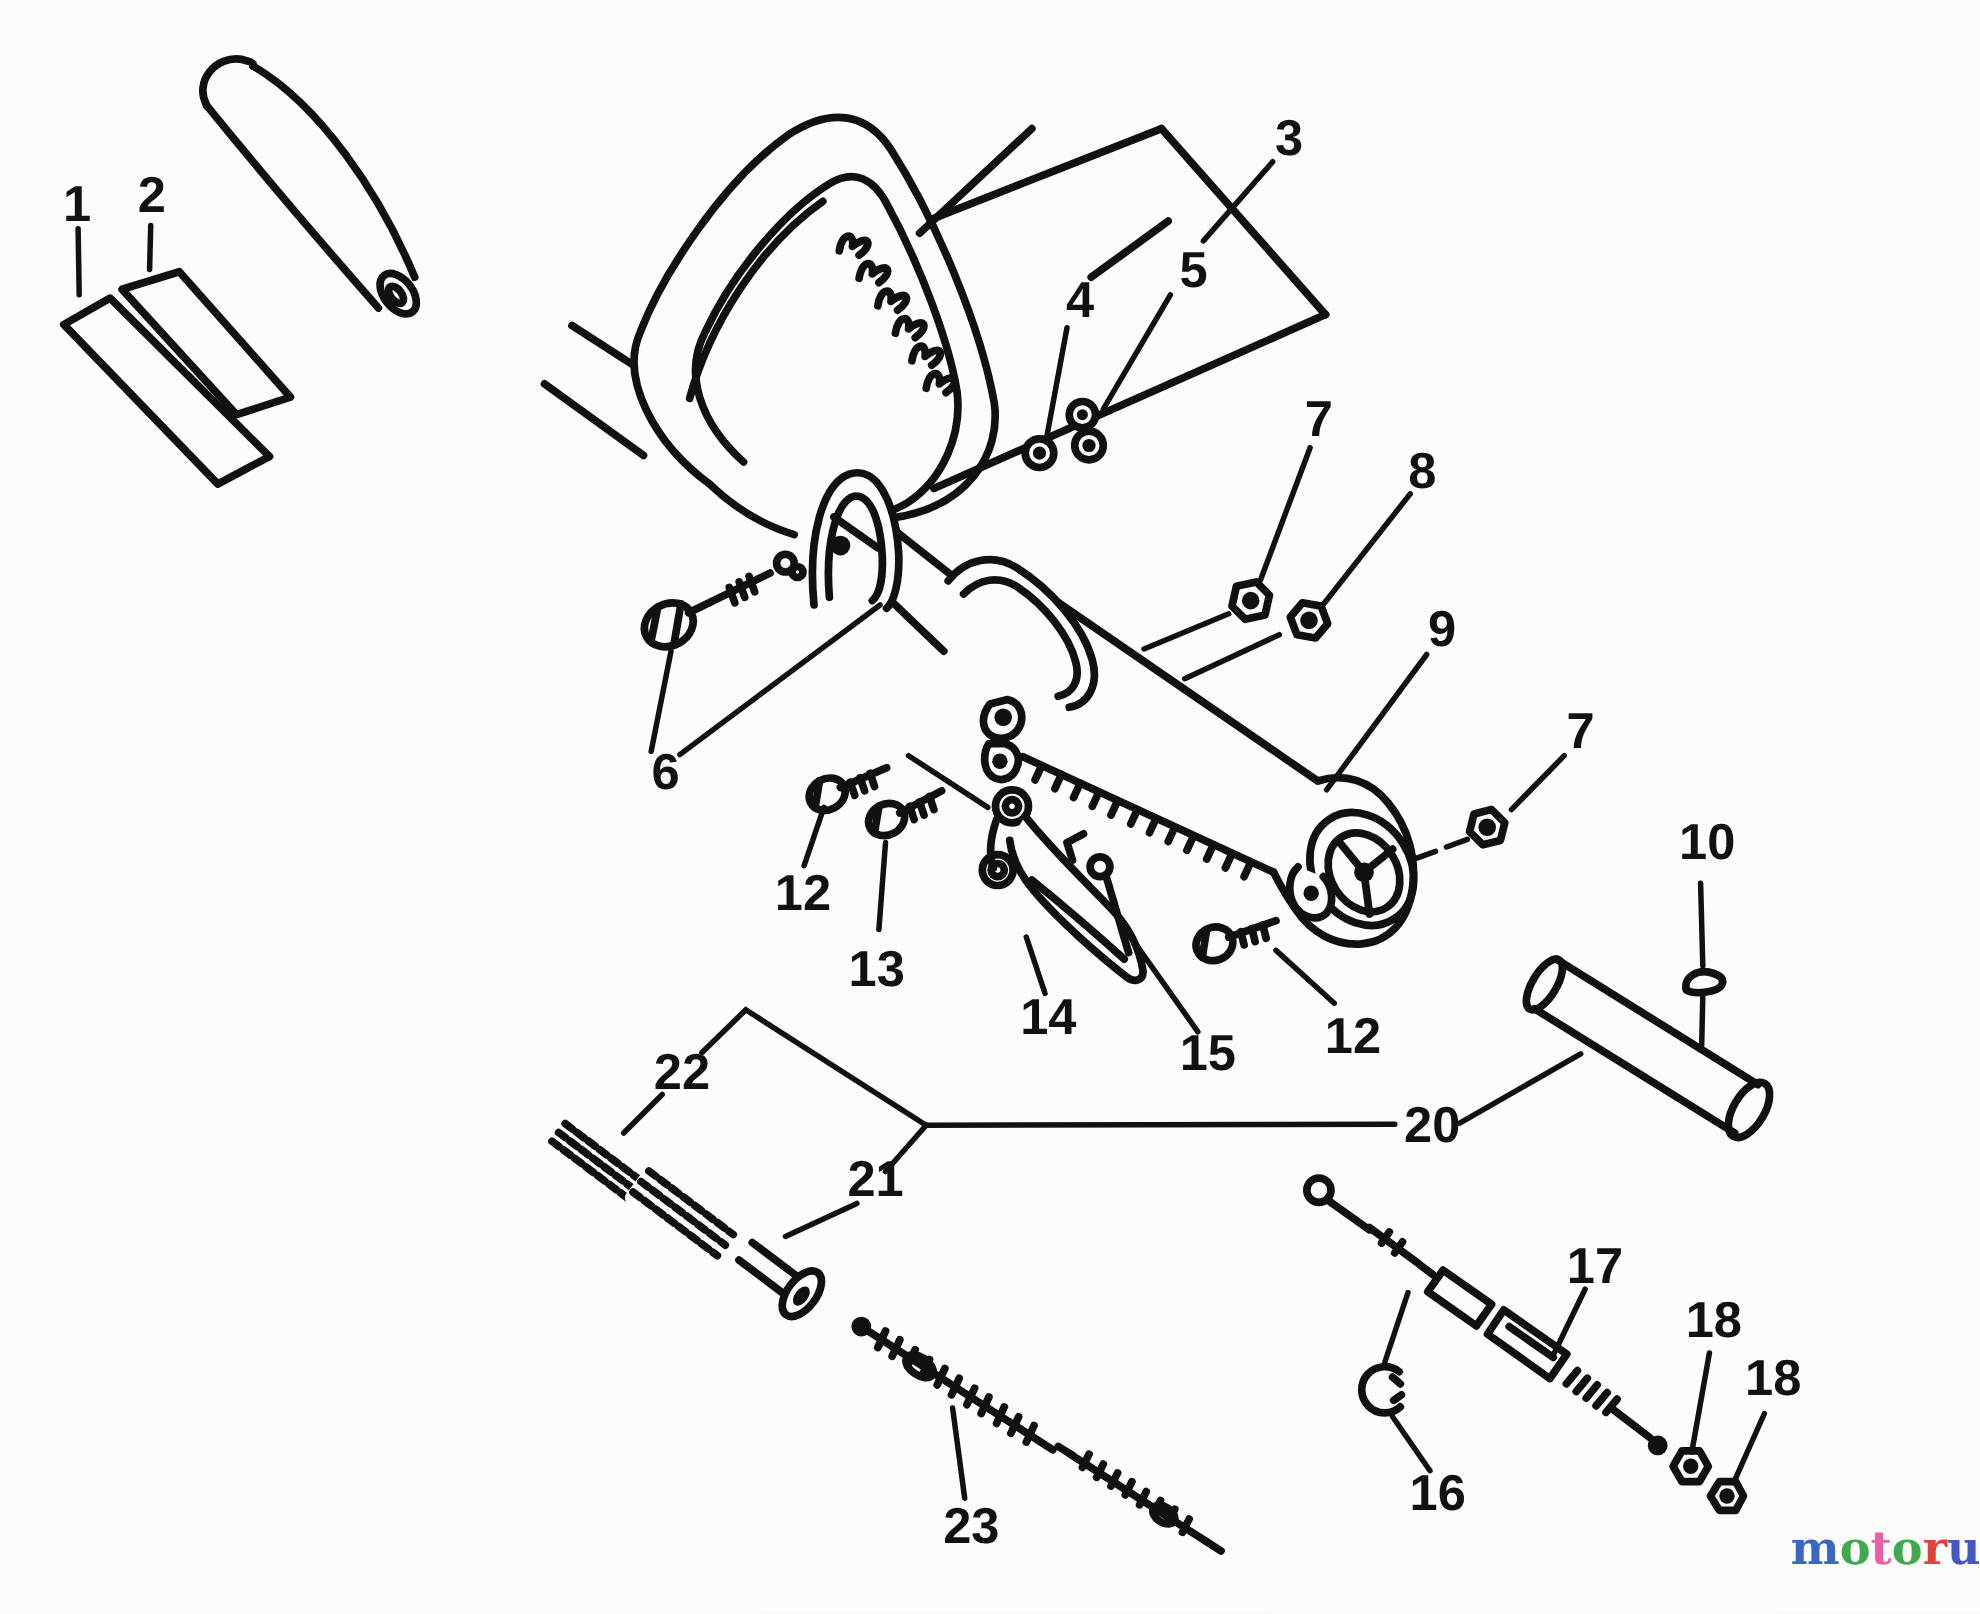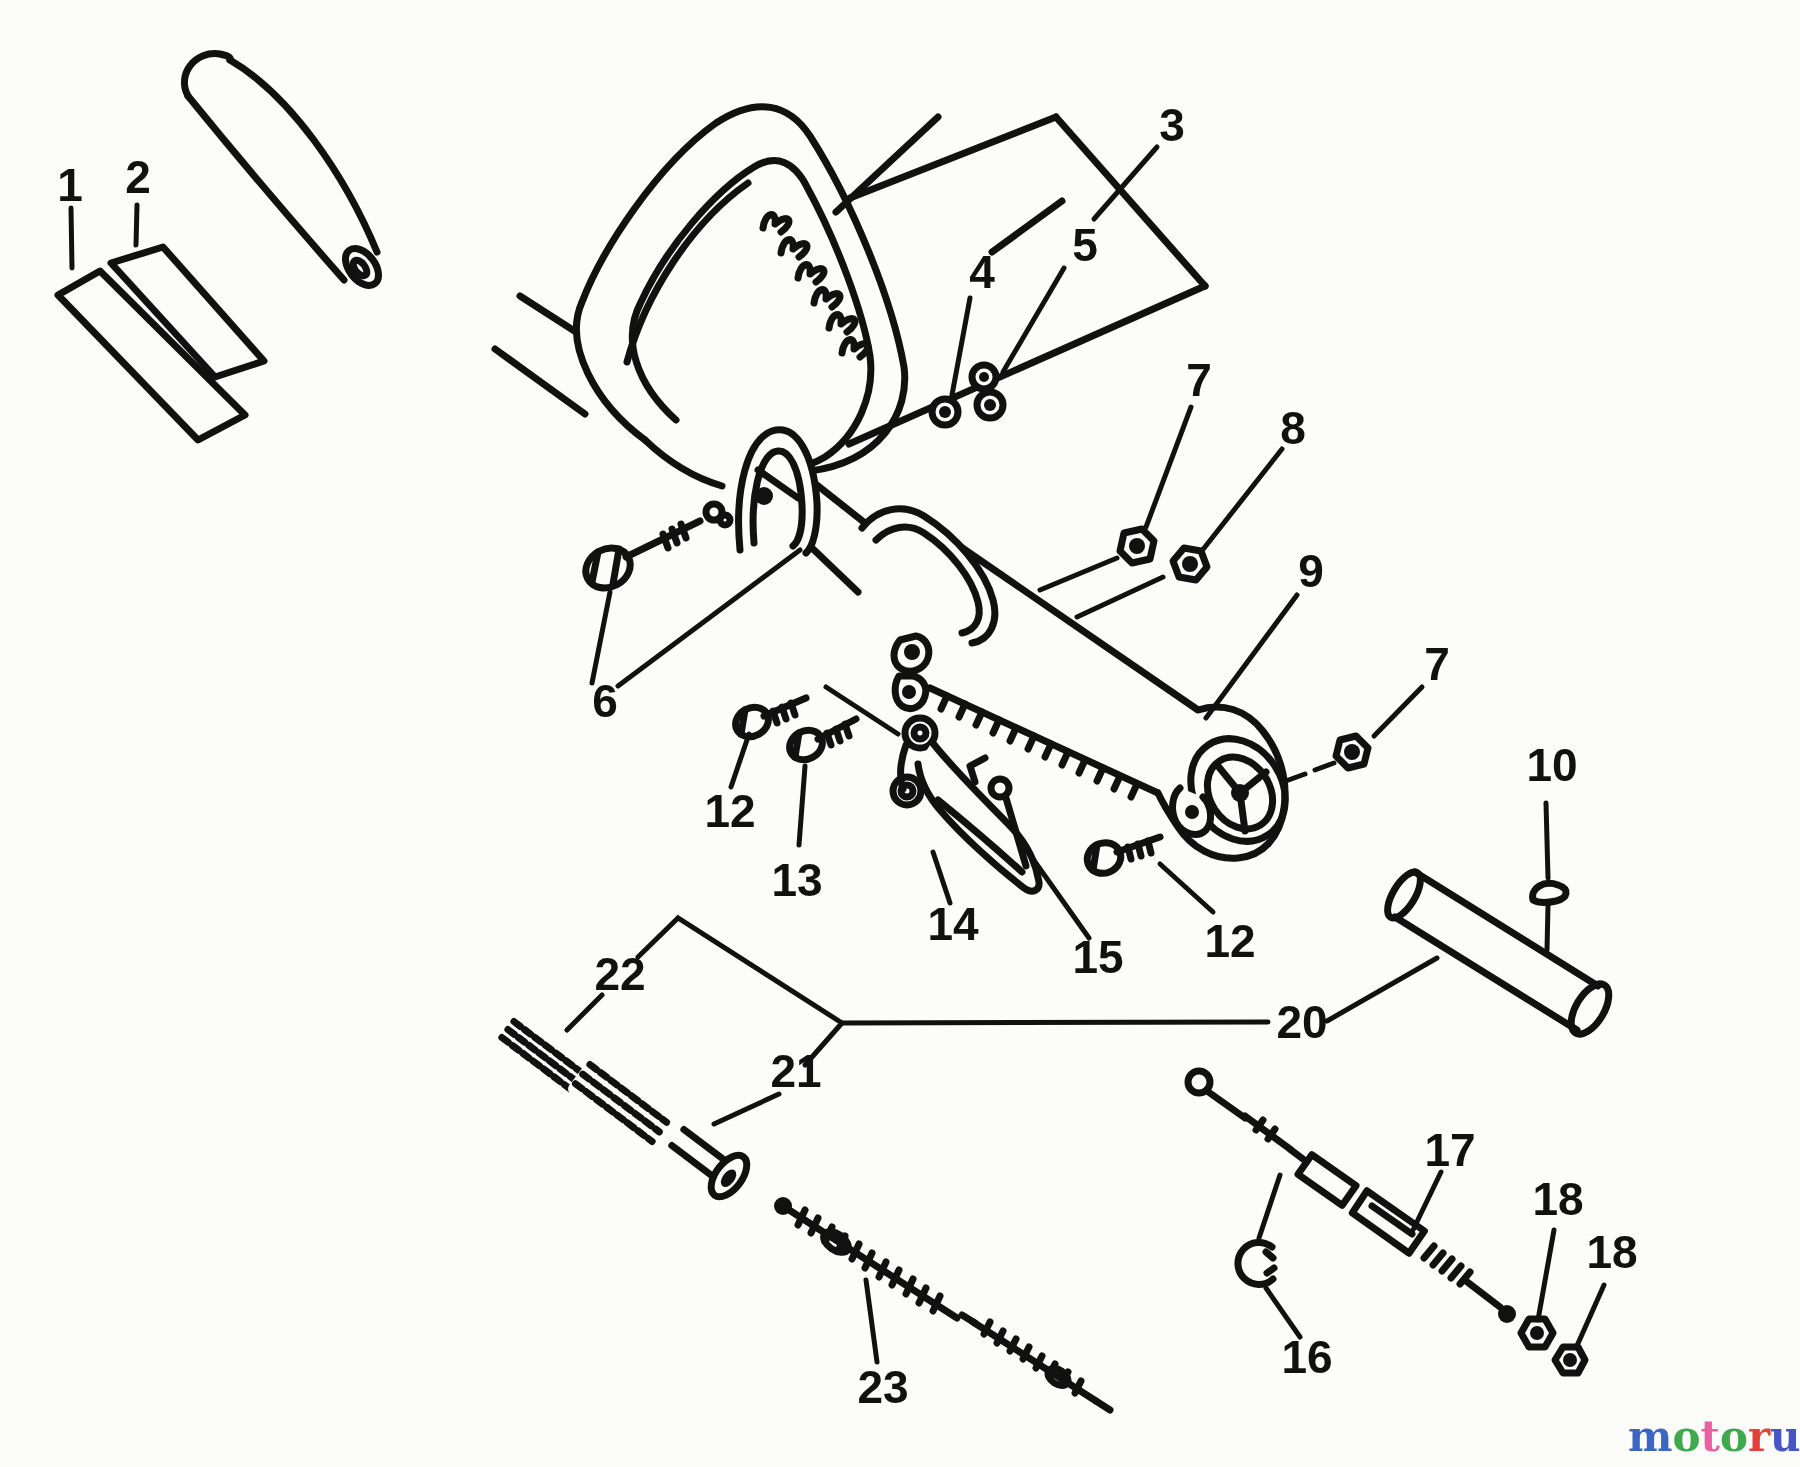--- a/index.html
+++ b/index.html
@@ -7,21 +7,21 @@
           font-family:"Liberation Sans",sans-serif;}
   svg{position:absolute;left:0;top:0;}
   svg .art path, svg .art line, svg .art polyline, svg .art polygon,
   svg .art circle, svg .art ellipse{fill:none;stroke:#111;stroke-width:7;
           stroke-linecap:round;stroke-linejoin:round;}
   svg .art .fillw{fill:#fcfcfa;}
   svg .art .solid{fill:#111;stroke:none;}
   svg .leaders line, svg .leaders polyline{fill:none;stroke:#111;stroke-width:5;stroke-linecap:round;}
   svg .labels text{font-family:"Liberation Sans",sans-serif;font-weight:bold;font-size:46px;
           fill:#111;text-anchor:middle;dominant-baseline:central;}
-  .logo{position:absolute;left:1628px;top:1414px;font-family:"DejaVu Serif",serif;
+  .logo{position:absolute;left:1628px;top:1385px;font-family:"DejaVu Serif",serif;
         font-weight:bold;font-size:42px;line-height:46px;white-space:nowrap;}
   .logo .letters span{display:inline-block;}
 </style>
 </head>
 <body>
 
 <div class="canvas">
 <svg width="1800" height="1467" viewBox="0 0 1800 1467">
 
   <g class="art">

